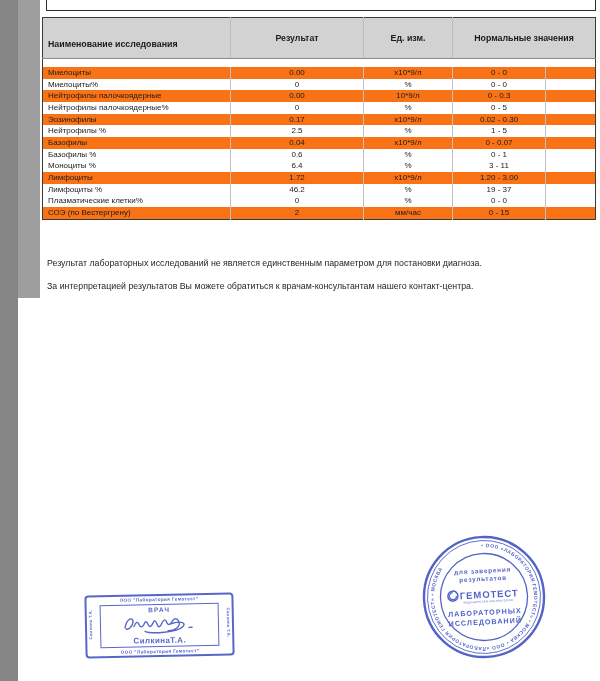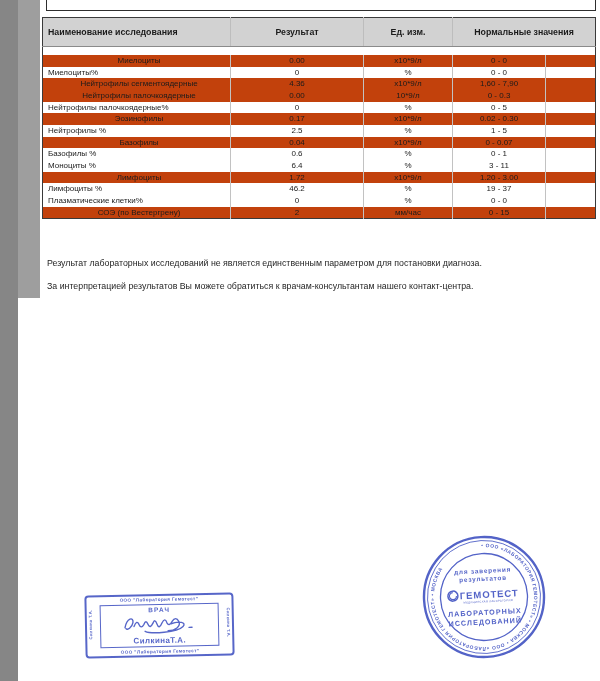--- a/index.html
+++ b/index.html
@@ -8,30 +8,30 @@
   .strip-dark{position:absolute;left:0;top:0;width:18px;height:681px;background:#868686;}
   .strip-band{position:absolute;left:18px;top:0;width:22px;height:298px;background:#9e9e9e;}
   .page{position:absolute;left:18px;top:0;width:582px;height:681px;}
 
   .top-box{position:absolute;left:28px;top:0;width:548px;height:10px;background:#fff;
            border:1px solid #2e2e2e;border-top:none;}
 
   table.results{position:absolute;left:24px;top:17px;width:553px;border-collapse:collapse;
                 table-layout:fixed;border:1px solid #3a3a3a;font-size:8px;color:#1b1b1b;}
   table.results th{background:#d2d2d2;font-size:8.8px;font-weight:bold;height:28px;
-                   padding:0 0 0 5px;text-align:left;border-bottom:1px solid #8a8a8a;
+                   padding:12px 0 0 5px;text-align:left;border-bottom:1px solid #8a8a8a;
                    white-space:nowrap;overflow:hidden;}
   table.results th.c{text-align:center;padding:0;}
   table.results th + th{border-left:1px solid #bdbdbd;}
   table.results tr.gap td{height:8px;background:#fff;border:none;padding:0;}
   table.results tbody td{height:11.65px;line-height:11.65px;padding:0 0 0 5px;
                          white-space:nowrap;overflow:hidden;border:none;}
   table.results tbody td.c{text-align:center;padding:0;}
   table.results tbody td + td{border-left:1px solid #c2c2c2;}
-  table.results tbody tr.stripe td{background:#c2410c;text-align:center;}
+  table.results tbody tr.stripe td{background:#f97316;}
 
   .note{position:absolute;left:29px;margin:0;font-size:8.8px;color:#262626;white-space:nowrap;}
   .n1{top:258px;}
   .n2{top:281px;}
 
   
   .doc-stamp{position:absolute;left:67px;top:594px;width:145px;height:59px;
              border:2px solid #3c4ec0;border-radius:4px;color:#3c4ec0;opacity:.86;
              transform:rotate(-1.2deg);}
   .ds-top,.ds-bottom{position:absolute;left:0;width:100%;text-align:center;
@@ -88,27 +88,20 @@
           <td class="c">0.00</td>
           <td class="c">х10*9/л</td>
           <td class="c">0 - 0</td>
           <td class="c"></td>
         </tr>
         <tr>
           <td>Миелоциты%</td>
           <td class="c">0</td>
           <td class="c">%</td>
           <td class="c">0 - 0</td>
-          <td class="c"></td>
-        </tr>
-        <tr class="stripe">
-          <td>Нейтрофилы сегментоядерные</td>
-          <td class="c">4.36</td>
-          <td class="c">х10*9/л</td>
-          <td class="c">1,60 - 7,90</td>
           <td class="c"></td>
         </tr>
         <tr class="stripe">
           <td>Нейтрофилы палочкоядерные</td>
           <td class="c">0.00</td>
           <td class="c">10*9/л</td>
           <td class="c">0 - 0.3</td>
           <td class="c"></td>
         </tr>
         <tr>

